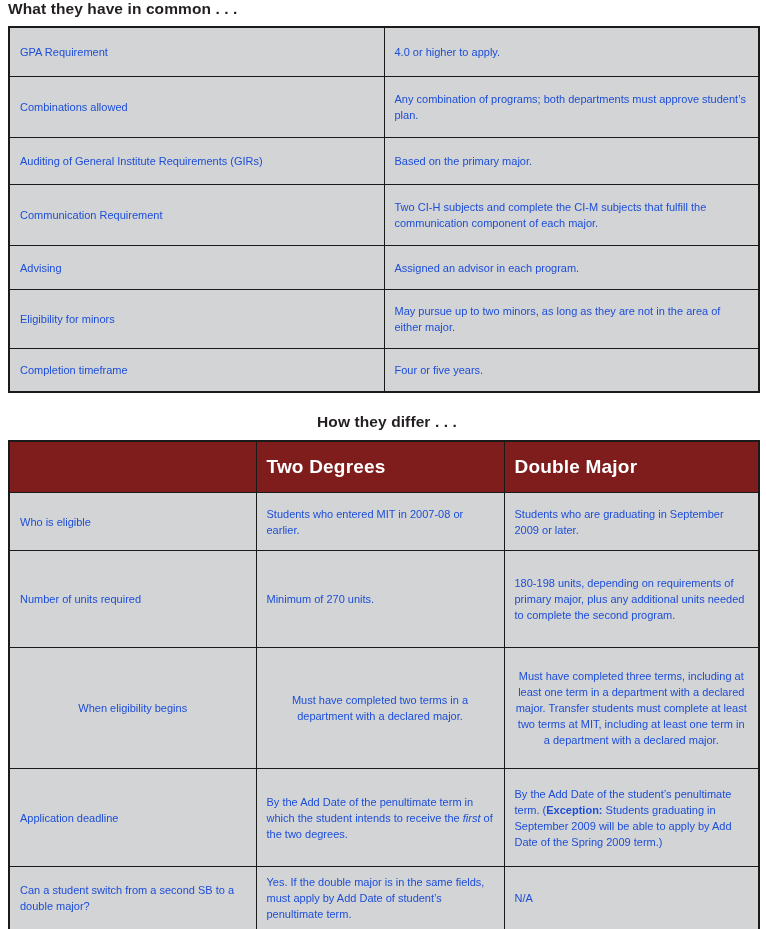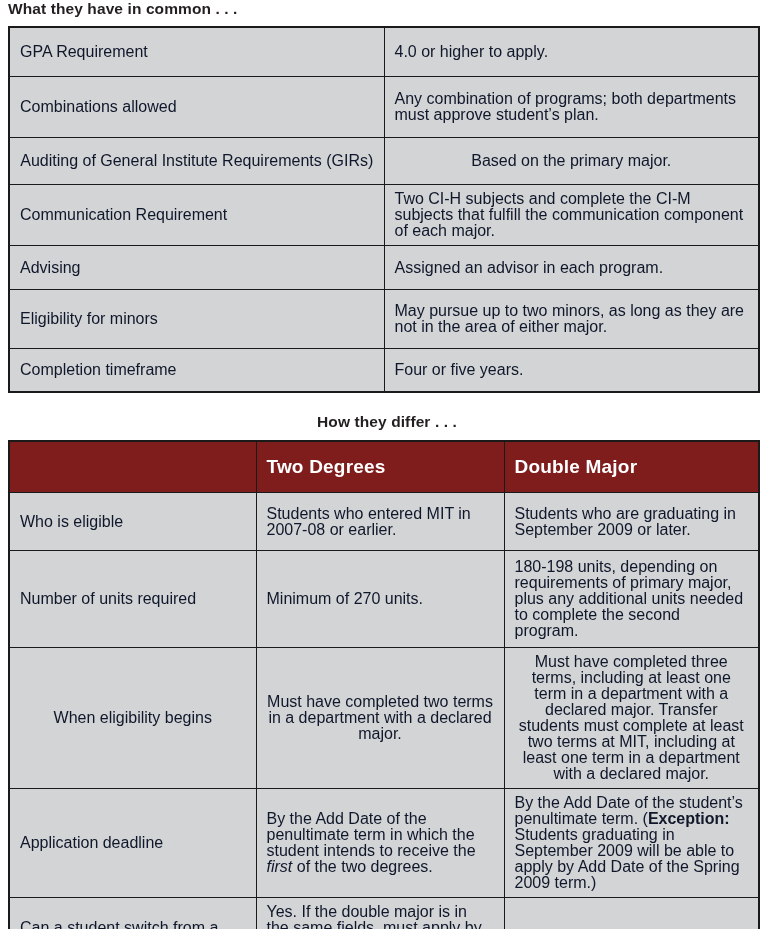--- a/index.html
+++ b/index.html
@@ -24,39 +24,39 @@
     border-collapse:collapse;
     table-layout:fixed;
     width:750px;
     margin-left:8px;
     background:#d3d4d6;
     border:2px solid #1a1a1a;
   }
   table.grid td, table.grid th {
     border:1px solid #1a1a1a;
     padding:6px 10px 6px 10px;
-    font-size:16px;
+    font-size:11px;
     line-height:16px;
     vertical-align:middle;
     text-align:left;
-    color:#0f172a;
+    color:#1d4ed8;
     overflow:hidden;
   }
   table.grid th.colhead {
     background:#7f1d1d;
     color:#ffffff;
     font-size:19px;
     font-weight:bold;
     height:38px;
     letter-spacing:0.2px;
   }
   
   #common-table tr:nth-child(1) td { height:36px; }
   #common-table tr:nth-child(2) td { height:48px; }
-  #common-table tr:nth-child(3) td { height:34px;text-align:center; }
+  #common-table tr:nth-child(3) td { height:34px; }
   #common-table tr:nth-child(4) td { height:48px; }
   #common-table tr:nth-child(5) td { height:31px; }
   #common-table tr:nth-child(6) td { height:46px; }
   #common-table tr:nth-child(7) td { height:30px; }
   
   #differ-table tr:nth-child(2) td { height:45px; }
   #differ-table tr:nth-child(3) td { height:84px; }
   #differ-table tr:nth-child(4) td { height:108px;text-align:center; }
   #differ-table tr:nth-child(5) td { height:85px; }
   #differ-table tr:nth-child(6) td { height:50px; }

